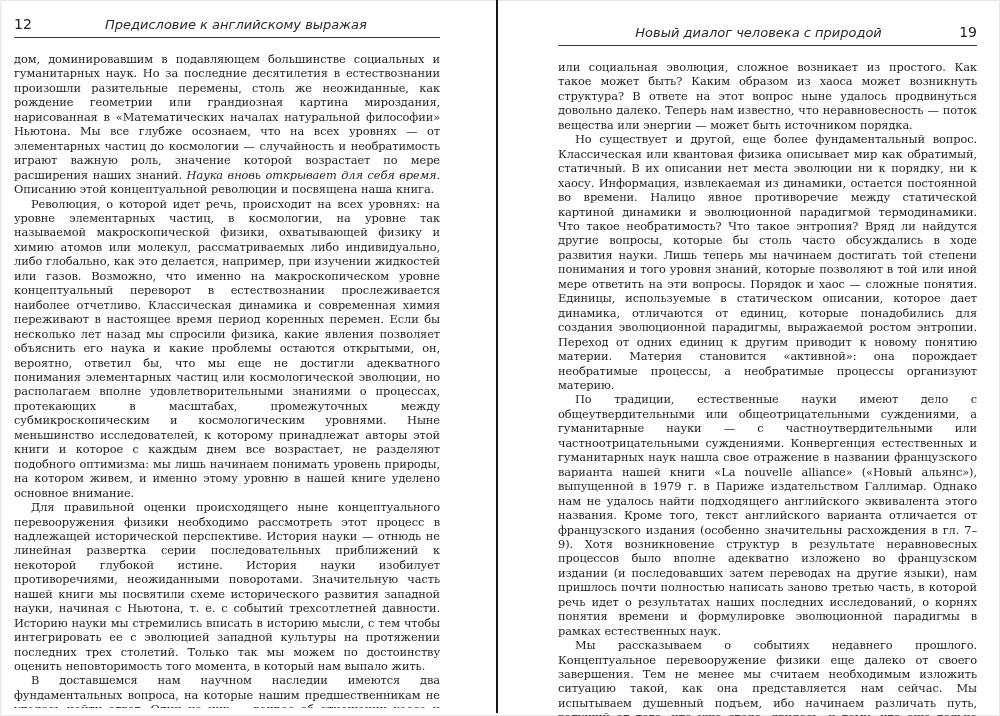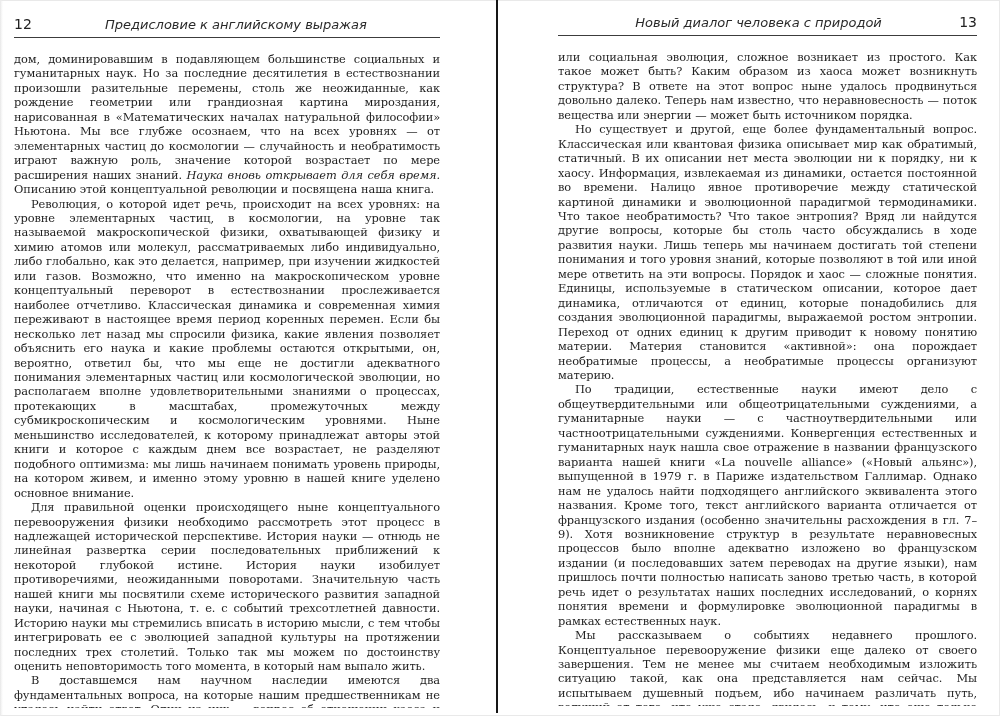--- a/index.html
+++ b/index.html
@@ -20,21 +20,21 @@
     position: absolute; left: 0; top: 0; bottom: 0; width: 3px;
     background: linear-gradient(to right, #ececec, rgba(255,255,255,0));
     pointer-events: none;
   }
   .spine-line {
     position: absolute; left: 496px; top: 0; height: 713px; width: 2px;
     background: #161616;
   }
   .page { position: absolute; top: 0; height: 716px; box-sizing: border-box; }
   .page.left  { left: 0;   width: 497px; padding: 16px 57px 0 14px; }
-  .page.right { left: 499px; width: 501px; padding: 14px 23px 0 59px; }
+  .page.right { left: 499px; width: 501px; padding: 24px 23px 0 59px; }
 
   .pagehead {
     display: flex; align-items: baseline;
     border-bottom: 1.6px solid #3c3c3c;
     padding-bottom: 5px;
   }
   .pagenum {
     font-family: "DejaVu Sans", sans-serif;
     font-size: 14px; font-weight: 400; color: #222;
     flex: 0 0 auto;
@@ -79,21 +79,21 @@
       <p class="para indent"><span>Для правильной оценки происходящего ныне концептуального перевооружения физики необходимо рассмотреть этот процесс в надлежащей исторической перспективе. История науки — отнюдь не линейная развертка серии последовательных приближений к некоторой глубокой истине. История науки изобилует противоречиями, неожиданными поворотами. Значительную часть нашей книги мы посвятили схеме исторического развития западной науки, начиная с Ньютона, т. е. с событий трехсотлетней давности. Историю науки мы стремились вписать в историю мысли, с тем чтобы интегрировать ее с эволюцией западной культуры на протяжении последних трех столетий. Только так мы можем по достоинству оценить неповторимость того момента, в который нам выпало жить.</span></p>
       <p class="para indent"><span>В доставшемся нам научном наследии имеются два фундаментальных вопроса, на которые нашим предшественникам не удалось найти ответ. Один из них — вопрос об отношении хаоса и порядка. Знаменитый закон возрастания энтропии описывает мир как непрестанно эволюционирующий от порядка к хаосу. Вместе с тем, как показывает биологическая</span></p>
     </div>
 </div>
 
 <div class="spine-line"></div>
 
 <div class="page right" lang="ru">
   <div class="pagehead">
     <span class="runtitle">Новый диалог человека с природой</span>
-    <span class="pagenum">13</span>
+    <span class="pagenum">19</span>
   </div>
   <div class="pagebody">
       <p class="para"><span>или социальная эволюция, сложное возникает из простого. Как такое может быть? Каким образом из хаоса может возникнуть структура? В ответе на этот вопрос ныне удалось продвинуться довольно далеко. Теперь нам известно, что неравновесность — поток вещества или энергии — может быть источником порядка.</span></p>
       <p class="para indent"><span>Но существует и другой, еще более фундаментальный вопрос. Классическая или квантовая физика описывает мир как обратимый, статичный. В их описании нет места эволюции ни к порядку, ни к хаосу. Информация, извлекаемая из динамики, остается постоянной во времени. Налицо явное противоречие между статической картиной динамики и эволюционной парадигмой термодинамики. Что такое необратимость? Что такое энтропия? Вряд ли найдутся другие вопросы, которые бы столь часто обсуждались в ходе развития науки. Лишь теперь мы начинаем достигать той степени понимания и того уровня знаний, которые позволяют в той или иной мере ответить на эти вопросы. Порядок и хаос — сложные понятия. Единицы, используемые в статическом описании, которое дает динамика, отличаются от единиц, которые понадобились для создания эволюционной парадигмы, выражаемой ростом энтропии. Переход от одних единиц к другим приводит к новому понятию материи. Материя становится «активной»: она порождает необратимые процессы, а необратимые процессы организуют материю.</span></p>
       <p class="para indent"><span>По традиции, естественные науки имеют дело с общеутвердительными или общеотрицательными суждениями, а гуманитарные науки — с частноутвердительными или частноотрицательными суждениями. Конвергенция естественных и гуманитарных наук нашла свое отражение в названии французского варианта нашей книги «La nouvelle alliance» («Новый альянс»), выпущенной в 1979 г. в Париже издательством Галлимар. Однако нам не удалось найти подходящего английского эквивалента этого названия. Кроме того, текст английского варианта отличается от французского издания (особенно значительны расхождения в гл. 7–9). Хотя возникновение структур в результате неравновесных процессов было вполне адекватно изложено во французском издании (и последовавших затем переводах на другие языки), нам пришлось почти полностью написать заново третью часть, в которой речь идет о результатах наших последних исследований, о корнях понятия времени и формулировке эволюционной парадигмы в рамках естественных наук.</span></p>
       <p class="para indent"><span>Мы рассказываем о событиях недавнего прошлого. Концептуальное перевооружение физики еще далеко от своего завершения. Тем не менее мы считаем необходимым изложить ситуацию такой, как она представляется нам сейчас. Мы испытываем душевный подъем, ибо начинаем различать путь, ведущий от того, что уже стало, явилось, к тому, что еще только становится, возникает. Один из нас посвятил изучению проблемы такого перехода большую часть своей научной жизни и, выражая удовлетворение и радость по поводу эстетической привлекательности полученных резуль-</span></p>
     </div>
 </div>
 
 </body></html>

